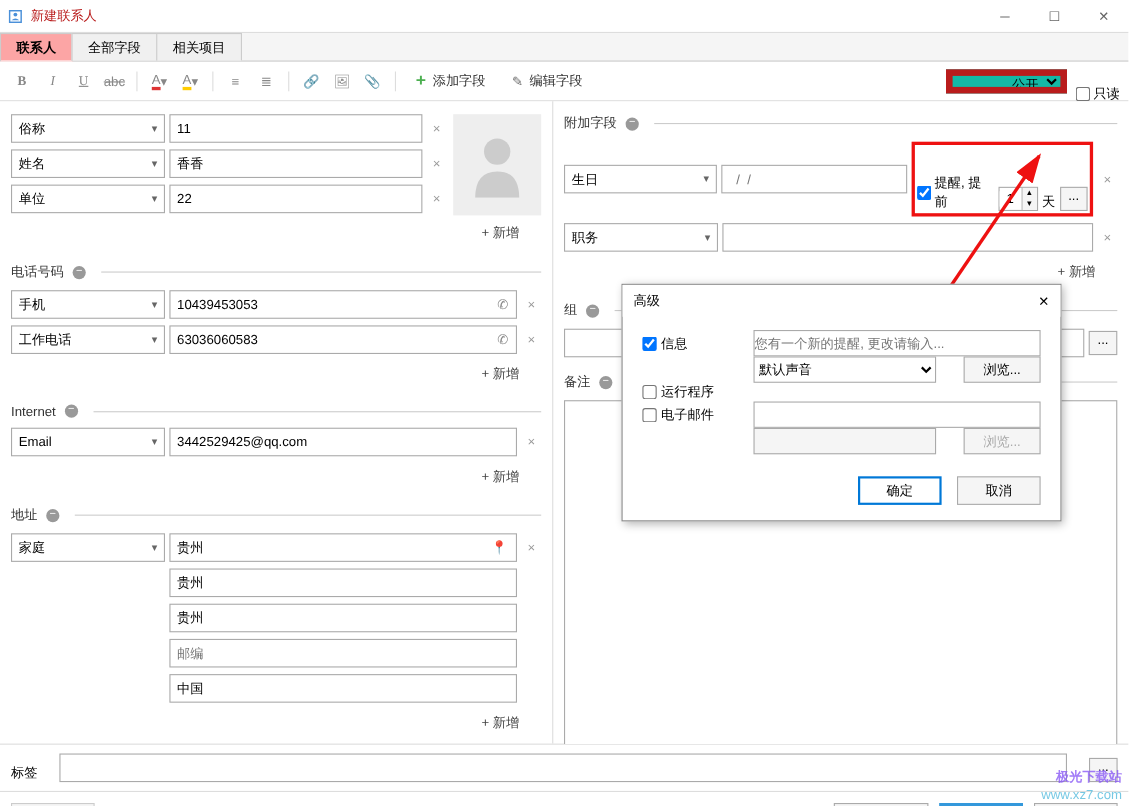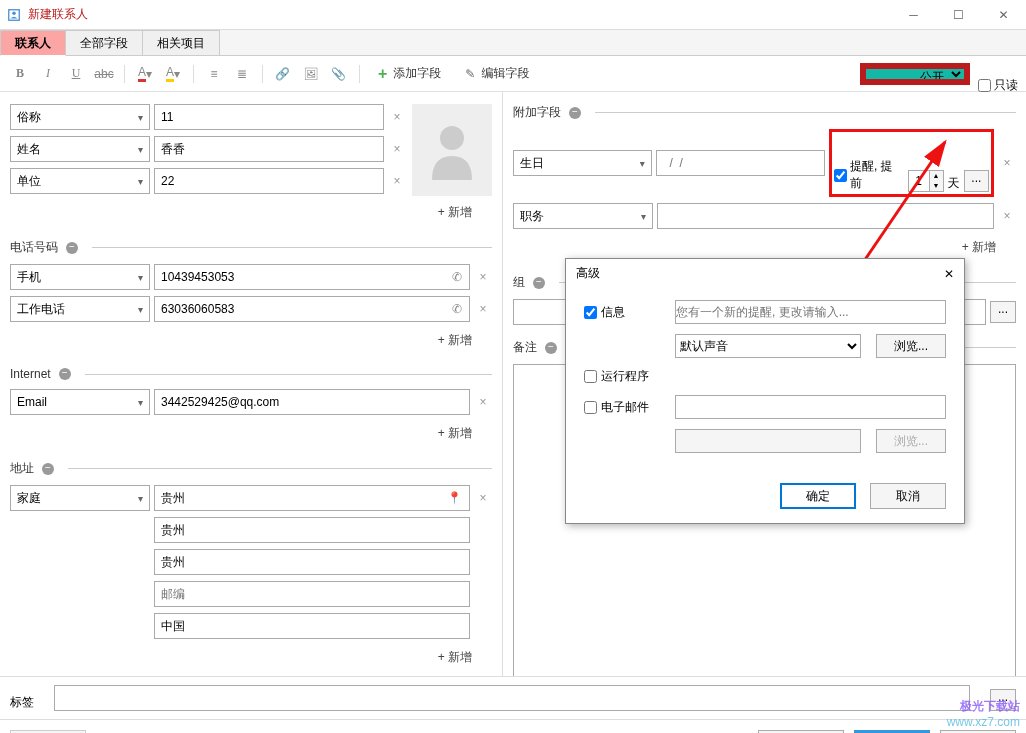--- a/index.html
+++ b/index.html
@@ -59,21 +59,21 @@
 .spinner input { width: 20px; border: none; text-align: center; }
 .spinner .arrows { display: flex; flex-direction: column; width: 14px; border-left: 1px solid #aaa; }
 .spinner .arrows span { height: 10px; font-size: 7px; text-align: center; line-height: 10px; cursor: pointer; background: #f5f5f5; }
 .ellipsis-btn { width: 26px; height: 22px; border: 1px solid #aaa; background: #f5f5f5; text-align: center; cursor: pointer; }
 
 .arrow-annot { position: absolute; pointer-events: none; }
 
 .dialog { position: absolute; left: 565px; top: 258px; width: 400px; background: #fff; border: 1px solid #888; box-shadow: 2px 2px 8px rgba(0,0,0,0.3); z-index: 100; }
 .dialog-title { display: flex; justify-content: space-between; align-items: center; padding: 6px 10px; background: #fff; }
 .dialog-body { padding: 12px 18px; }
-.dialog-row { display: flex; align-items: center; gap: 15px; margin-bottom: 10px; }
+.dialog-row { display: flex; align-items: center; gap: 25px; }
 .dialog-row .lbl { width: 76px; display: flex; align-items: center; gap: 4px; }
 .dialog-row .fld { flex: 1; height: 24px; border: 1px solid #aaa; }
 .dialog-row select.fld { background: #fff; }
 .browse { width: 70px; height: 24px; border: 1px solid #aaa; background: #f5f5f5; cursor: pointer; }
 .dialog-buttons { display: flex; justify-content: flex-end; gap: 14px; padding: 8px 18px 14px 0; }
 .dlg-btn { width: 76px; height: 26px; border: 1px solid #aaa; background: #f5f5f5; cursor: pointer; }
 .dlg-btn.primary { border: 2px solid #0078d7; background: #fff; }
 
 .footer-tags { display: flex; align-items: flex-end; padding: 8px 10px; gap: 20px; border-top: 1px solid #ddd; }
 .footer-tags .input { flex: 1; }

